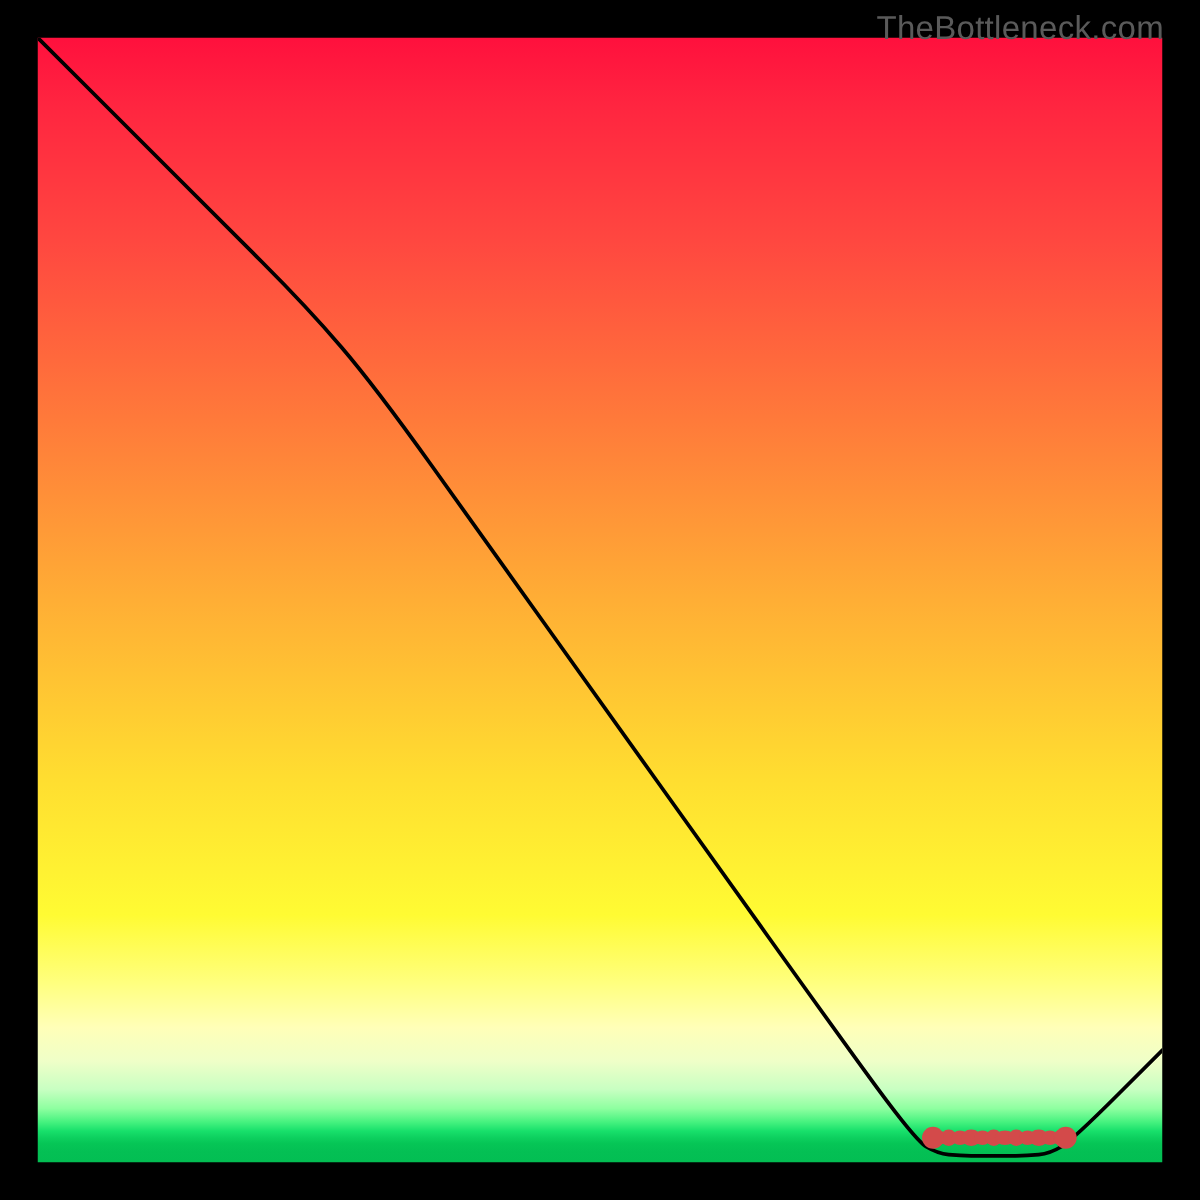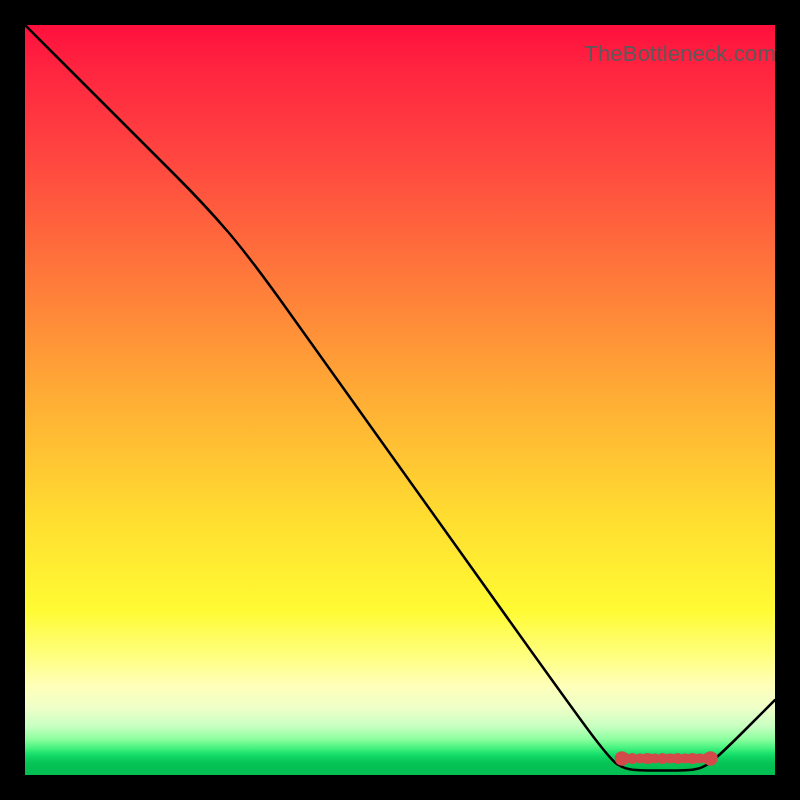--- a/index.html
+++ b/index.html
@@ -13,21 +13,20 @@
   }
   .watermark {
     position: absolute;
     top: 6px;
     right: 24px;
     color: #5a5a5a;
     font-size: 22px;
     font-weight: 400;
     letter-spacing: 0.2px;
     z-index: 20;
-    margin-top: 35px;
   }
   .plot-outer {
     position: absolute;
     left: 25px;
     top: 25px;
     width: 750px;
     height: 750px;
     background: #000;
   }
   .plot-inner {

